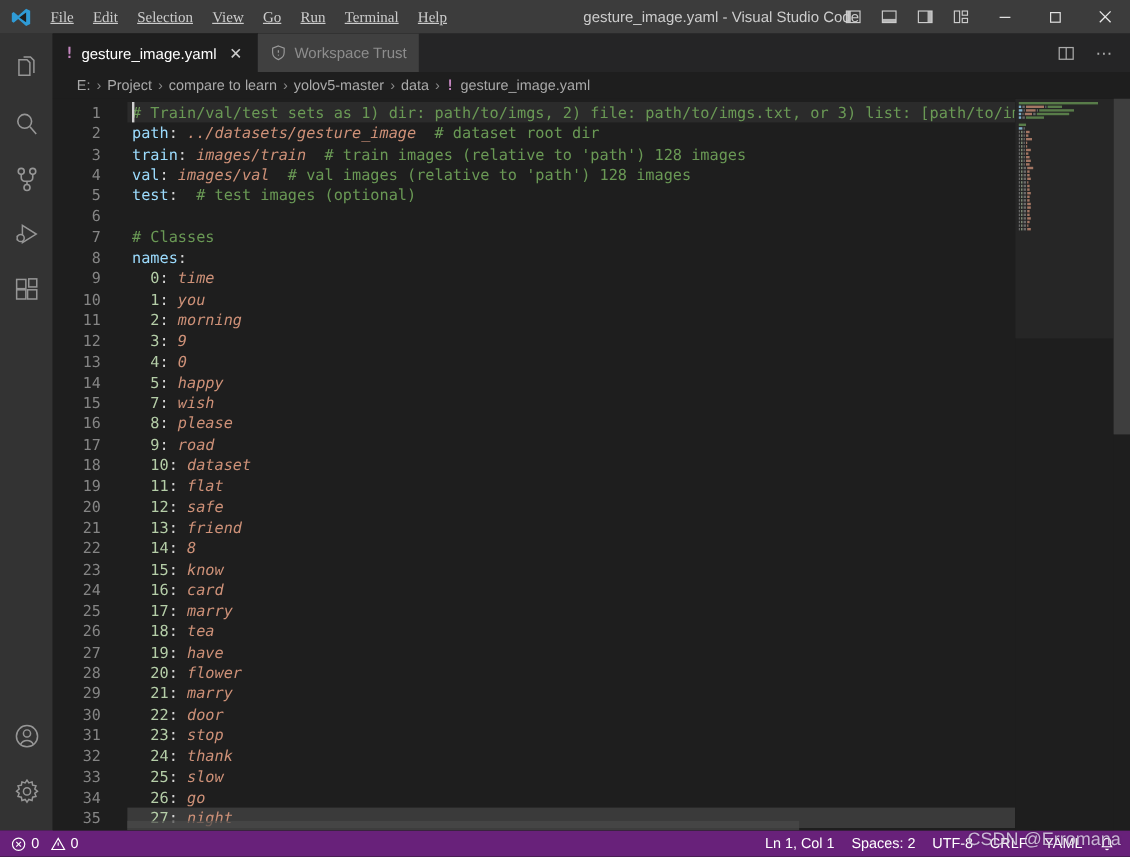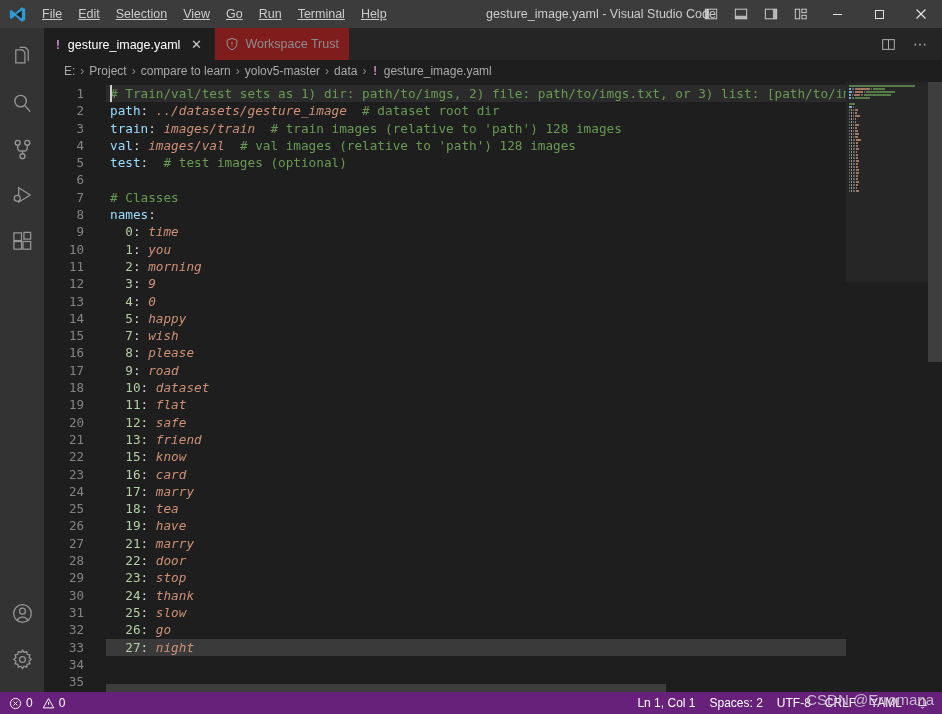--- a/index.html
+++ b/index.html
@@ -24,21 +24,21 @@
     display: flex; align-items: center;
     position: relative;
     color: #cccccc;
     font-size: 12px;
     user-select: none;
   }
   .vscode-logo {
     width: 34px; height: 28px;
     display: flex; align-items: center; justify-content: center;
   }
-  .menubar { display: flex; align-items: center; height: 28px; }
+  .menubar { display: flex; align-items: center; height: 28px; font-family: Liberation Serif, serif; }
   .menu-item {
     padding: 0 8px; height: 22px; line-height: 22px;
     font-size: 12.5px; color: #cccccc; cursor: default;
     white-space: nowrap;
   }
   .menu-item u { text-decoration: underline; }
   .title-center {
     position: absolute; left: 0; right: 0;
     text-align: center;
     font-size: 12.5px; color: #cccccc;
@@ -96,21 +96,21 @@
     display: flex; align-items: center;
     padding: 0 10px; height: 32px;
     font-size: 12.5px;
     border-right: 1px solid #252526;
     cursor: pointer; white-space: nowrap;
   }
   .tab.active {
     background: #1e1e1e; color: #ffffff;
     border-top: 1px solid #1e1e1e;
   }
-  .tab.inactive { background: #7f1d1d; color: #8d8d8d; }
+  .tab.inactive { background: #404040; color: #8d8d8d; }
   .tab-icon { margin-right: 6px; display: flex; align-items: center; font-size: 13px; }
   .yaml-icon { color: #c586c0; font-weight: bold; font-family: "DejaVu Sans Mono", monospace; }
   .tab-close {
     margin-left: 8px; width: 16px; height: 16px;
     display: flex; align-items: center; justify-content: center;
     font-size: 13px; color: #cccccc; border-radius: 3px;
   }
   .tabs-actions {
     margin-left: auto; display: flex; align-items: center;
     padding-right: 8px; gap: 4px;
@@ -475,25 +475,27 @@
             <div class="code-line"><span class="tk-punct">  </span><span class="tk-num">3</span><span class="tk-punct">: </span><span class="tk-str">9</span></div>
             <div class="code-line"><span class="tk-punct">  </span><span class="tk-num">4</span><span class="tk-punct">: </span><span class="tk-str">0</span></div>
             <div class="code-line"><span class="tk-punct">  </span><span class="tk-num">5</span><span class="tk-punct">: </span><span class="tk-str">happy</span></div>
             <div class="code-line"><span class="tk-punct">  </span><span class="tk-num">7</span><span class="tk-punct">: </span><span class="tk-str">wish</span></div>
             <div class="code-line"><span class="tk-punct">  </span><span class="tk-num">8</span><span class="tk-punct">: </span><span class="tk-str">please</span></div>
             <div class="code-line"><span class="tk-punct">  </span><span class="tk-num">9</span><span class="tk-punct">: </span><span class="tk-str">road</span></div>
             <div class="code-line"><span class="tk-punct">  </span><span class="tk-num">10</span><span class="tk-punct">: </span><span class="tk-str">dataset</span></div>
             <div class="code-line"><span class="tk-punct">  </span><span class="tk-num">11</span><span class="tk-punct">: </span><span class="tk-str">flat</span></div>
             <div class="code-line"><span class="tk-punct">  </span><span class="tk-num">12</span><span class="tk-punct">: </span><span class="tk-str">safe</span></div>
             <div class="code-line"><span class="tk-punct">  </span><span class="tk-num">13</span><span class="tk-punct">: </span><span class="tk-str">friend</span></div>
+            <div class="code-line"><span class="tk-punct">  </span><span class="tk-num">14</span><span class="tk-punct">: </span><span class="tk-str">8</span></div>
             <div class="code-line"><span class="tk-punct">  </span><span class="tk-num">15</span><span class="tk-punct">: </span><span class="tk-str">know</span></div>
             <div class="code-line"><span class="tk-punct">  </span><span class="tk-num">16</span><span class="tk-punct">: </span><span class="tk-str">card</span></div>
             <div class="code-line"><span class="tk-punct">  </span><span class="tk-num">17</span><span class="tk-punct">: </span><span class="tk-str">marry</span></div>
             <div class="code-line"><span class="tk-punct">  </span><span class="tk-num">18</span><span class="tk-punct">: </span><span class="tk-str">tea</span></div>
             <div class="code-line"><span class="tk-punct">  </span><span class="tk-num">19</span><span class="tk-punct">: </span><span class="tk-str">have</span></div>
+            <div class="code-line"><span class="tk-punct">  </span><span class="tk-num">20</span><span class="tk-punct">: </span><span class="tk-str">flower</span></div>
             <div class="code-line"><span class="tk-punct">  </span><span class="tk-num">21</span><span class="tk-punct">: </span><span class="tk-str">marry</span></div>
             <div class="code-line"><span class="tk-punct">  </span><span class="tk-num">22</span><span class="tk-punct">: </span><span class="tk-str">door</span></div>
             <div class="code-line"><span class="tk-punct">  </span><span class="tk-num">23</span><span class="tk-punct">: </span><span class="tk-str">stop</span></div>
             <div class="code-line"><span class="tk-punct">  </span><span class="tk-num">24</span><span class="tk-punct">: </span><span class="tk-str">thank</span></div>
             <div class="code-line"><span class="tk-punct">  </span><span class="tk-num">25</span><span class="tk-punct">: </span><span class="tk-str">slow</span></div>
             <div class="code-line"><span class="tk-punct">  </span><span class="tk-num">26</span><span class="tk-punct">: </span><span class="tk-str">go</span></div>
             <div class="code-line sel"><span class="tk-punct">  </span><span class="tk-num">27</span><span class="tk-punct">: </span><span class="tk-str">night</span></div>
             <div class="cursor-bar"></div>
           </div>
         <div class="minimap" id="minimap">

